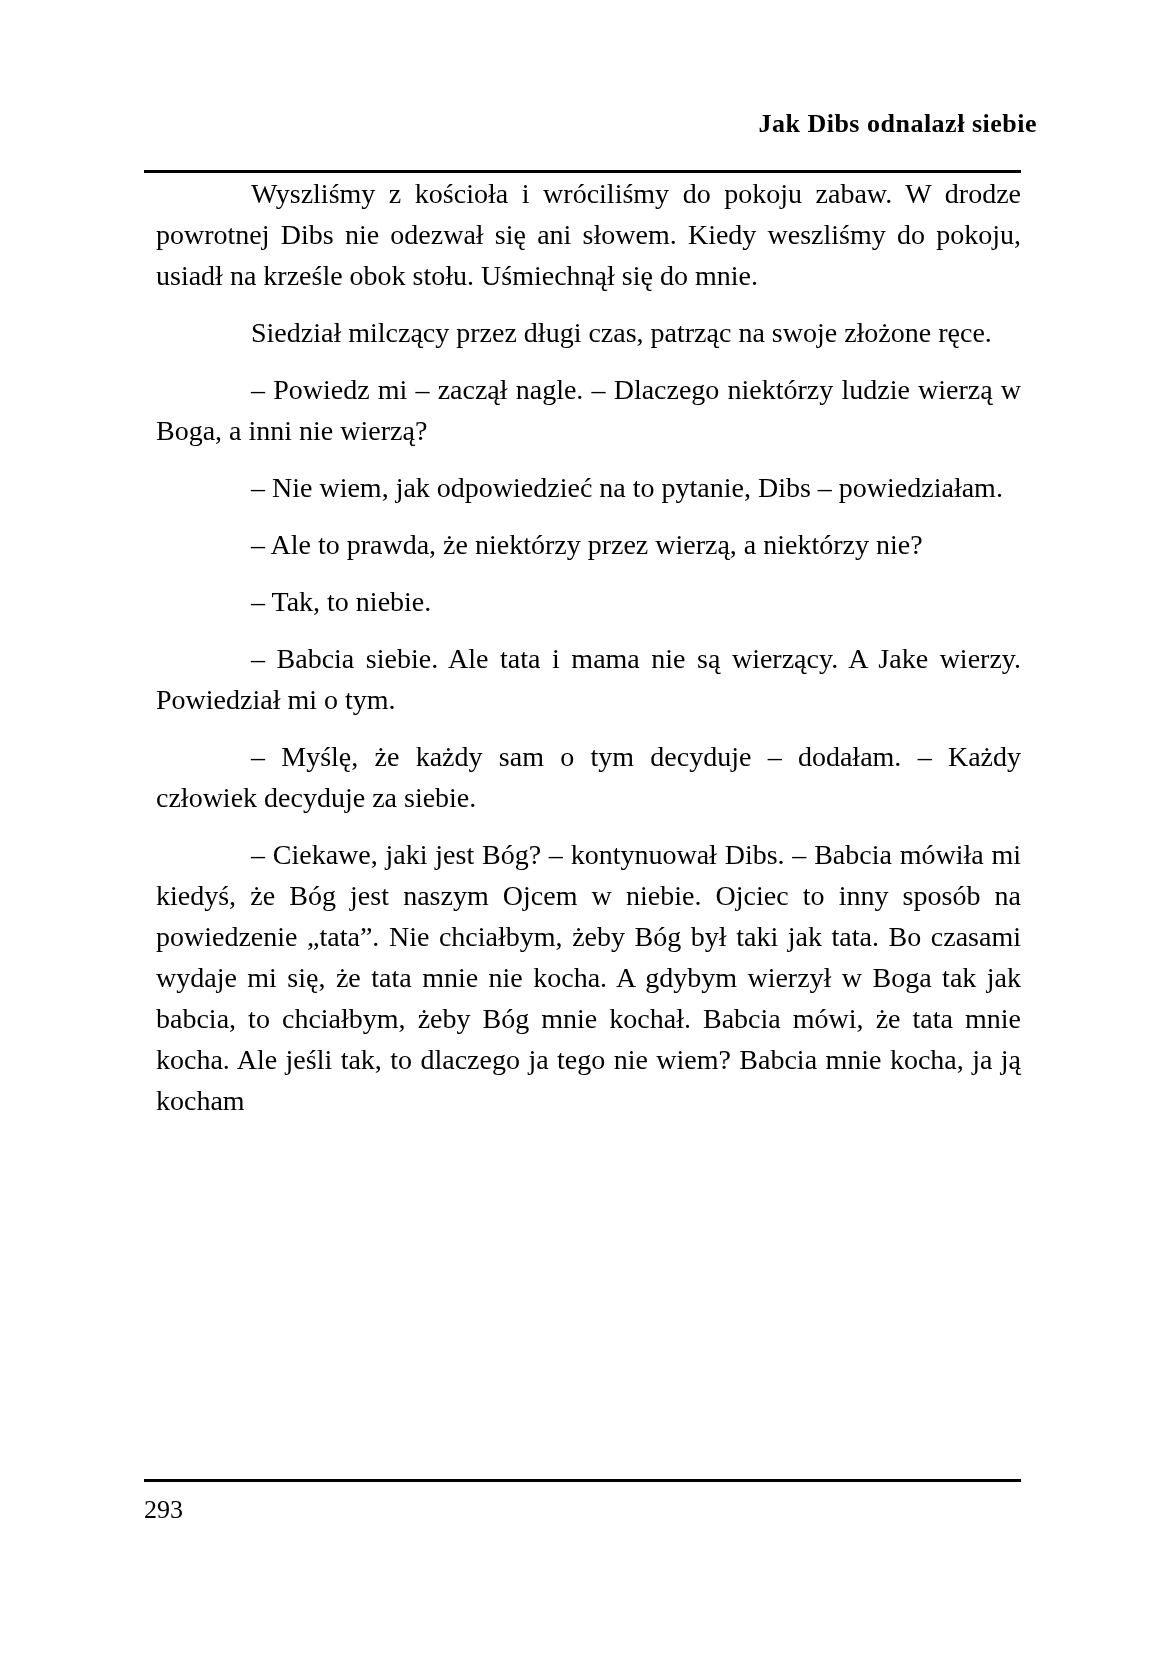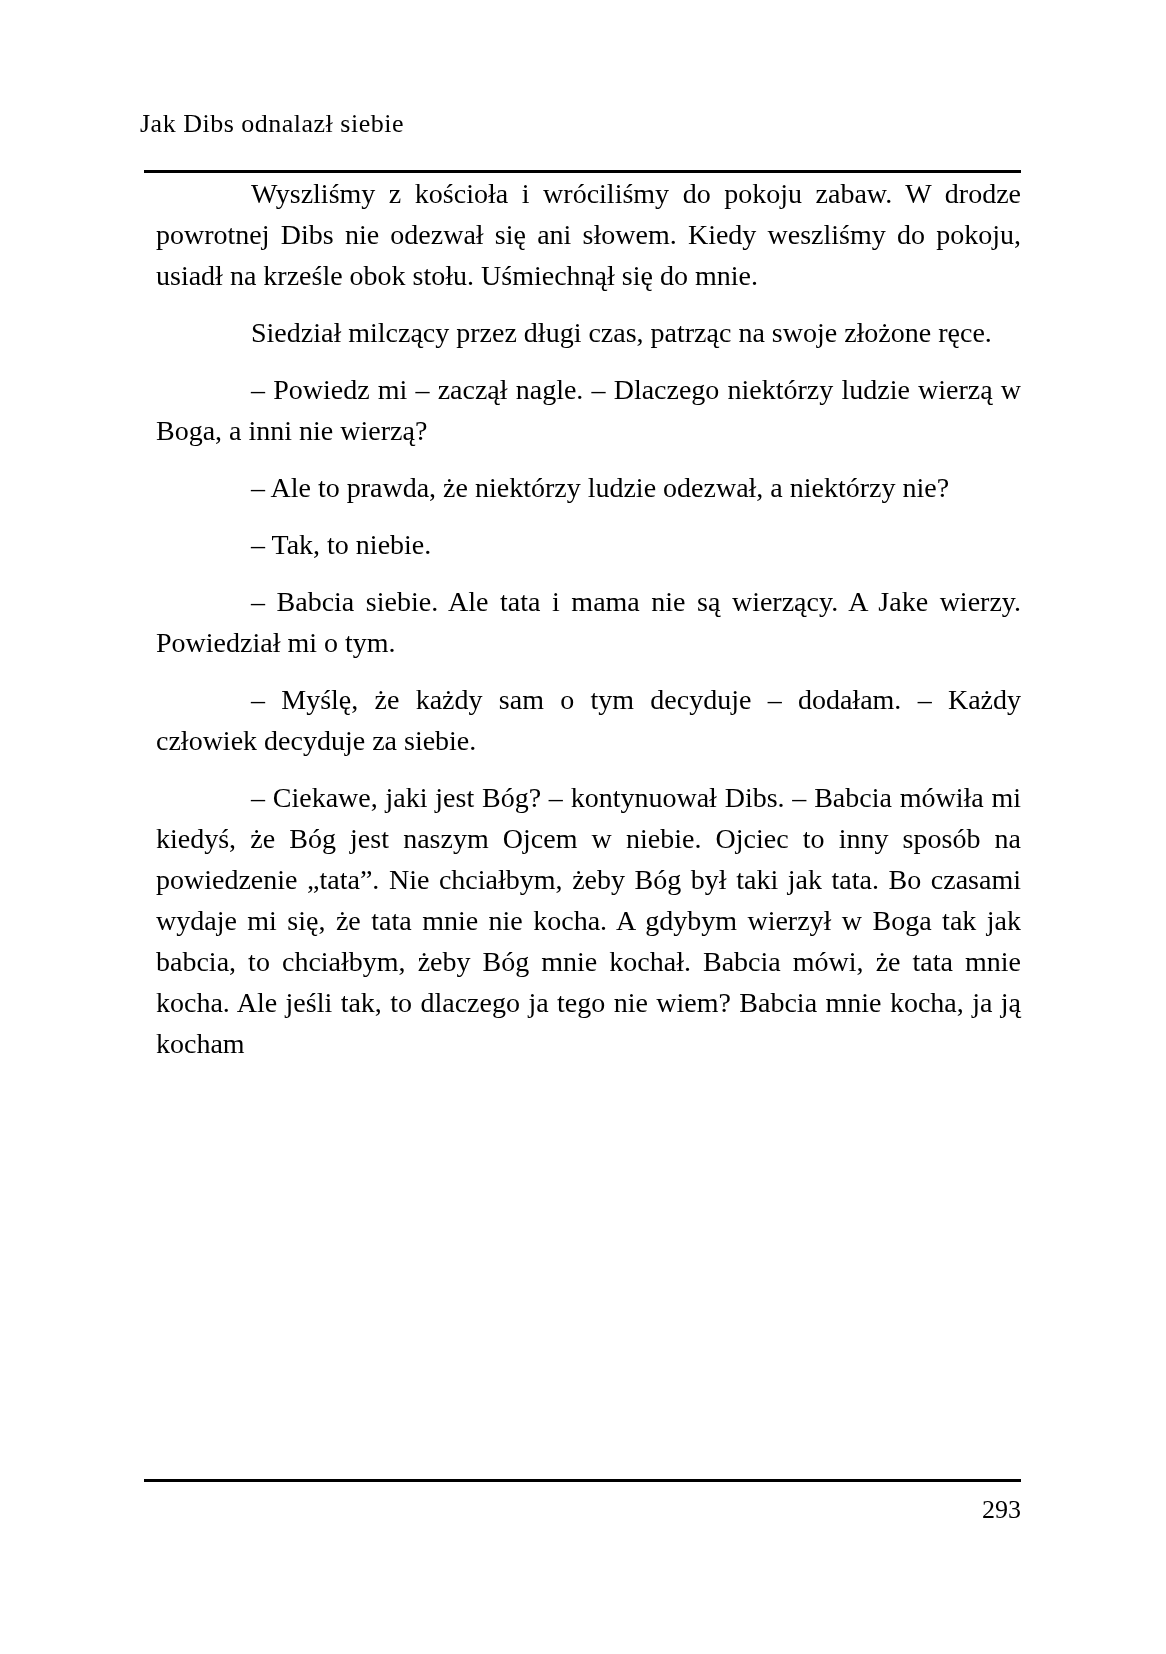--- a/index.html
+++ b/index.html
@@ -19,27 +19,28 @@
     position: absolute;
     top: 0;
     left: 0;
     width: 1166px;
     height: 1654px;
     background: #ffffff;
   }
   .running-header {
     position: absolute;
     top: 106px;
-    left: 140px;
+    left: 160px;
     width: 877px;
-    text-align: left;
+    text-align: right;
     font-size: 26px;
     line-height: 36px;
     letter-spacing: 0.5px;
     white-space: nowrap;
+    font-weight: bold;
   }
   .rule {
     position: absolute;
     left: 144px;
     width: 877px;
     height: 3px;
     background: #000000;
   }
   .rule-top { top: 170px; }
   .rule-bottom { top: 1479px; }
@@ -59,39 +60,40 @@
     hyphens: none;
   }
   .page-body p:last-child {
     margin-bottom: 0;
   }
   .page-number {
     position: absolute;
     top: 1492px;
     left: 144px;
     width: 877px;
-    text-align: right;
+    text-align: left;
     font-size: 26px;
     line-height: 36px;
   }
 </style>
 </head>
 <body>
 
 <div class="page">
 
   <div class="running-header">Jak Dibs odnalazł siebie</div>
 
   <div class="rule rule-top"></div>
 
   <div class="page-body">
     <p>Wyszliśmy z kościoła i wróciliśmy do pokoju zabaw. W drodze powrotnej Dibs nie odezwał się ani słowem. Kiedy weszliśmy do pokoju, usiadł na krześle obok stołu. Uśmiechnął się do mnie.</p>
     <p>Siedział milczący przez długi czas, patrząc na swoje złożone ręce.</p>
     <p>– Powiedz mi – zaczął nagle. – Dlaczego niektórzy ludzie wierzą w Boga, a inni nie wierzą?</p>
-    <p>– Ale to prawda, że niektórzy ludzie odezwał, a niektórzy nie?</p>
+    <p>– Nie wiem, jak odpowiedzieć na to pytanie, Dibs – powiedziałam.</p>
+    <p>– Ale to prawda, że niektórzy przez wierzą, a niektórzy nie?</p>
     <p>– Tak, to niebie.</p>
     <p>– Babcia siebie. Ale tata i mama nie są wierzący. A Jake wierzy. Powiedział mi o tym.</p>
     <p>– Myślę, że każdy sam o tym decyduje – dodałam. – Każdy człowiek decyduje za siebie.</p>
     <p>– Ciekawe, jaki jest Bóg? – kontynuował Dibs. – Babcia mówiła mi kiedyś, że Bóg jest naszym Ojcem w niebie. Ojciec to inny sposób na powiedzenie „tata”. Nie chciałbym, żeby Bóg był taki jak tata. Bo czasami wydaje mi się, że tata mnie nie kocha. A gdybym wierzył w Boga tak jak babcia, to chciałbym, żeby Bóg mnie kochał. Babcia mówi, że tata mnie kocha. Ale jeśli tak, to dlaczego ja tego nie wiem? Babcia mnie kocha, ja ją kocham</p>
   </div>
 
   <div class="rule rule-bottom"></div>
 
   <div class="page-number">293</div>
 

